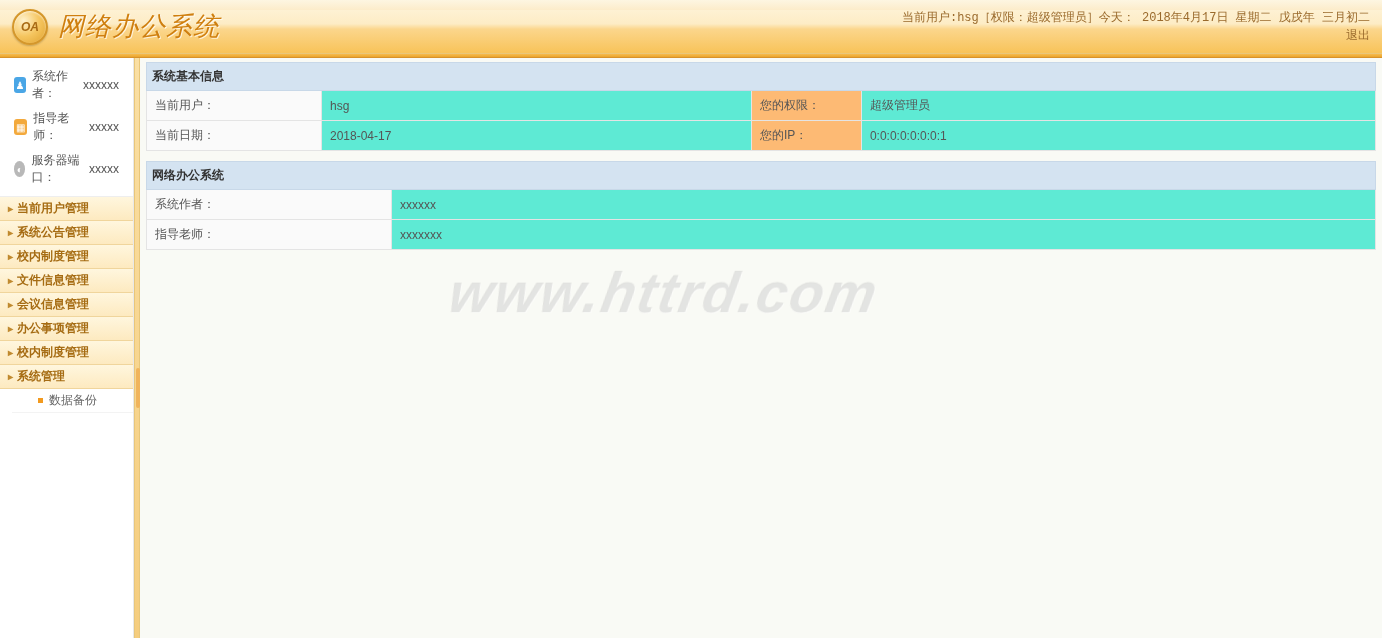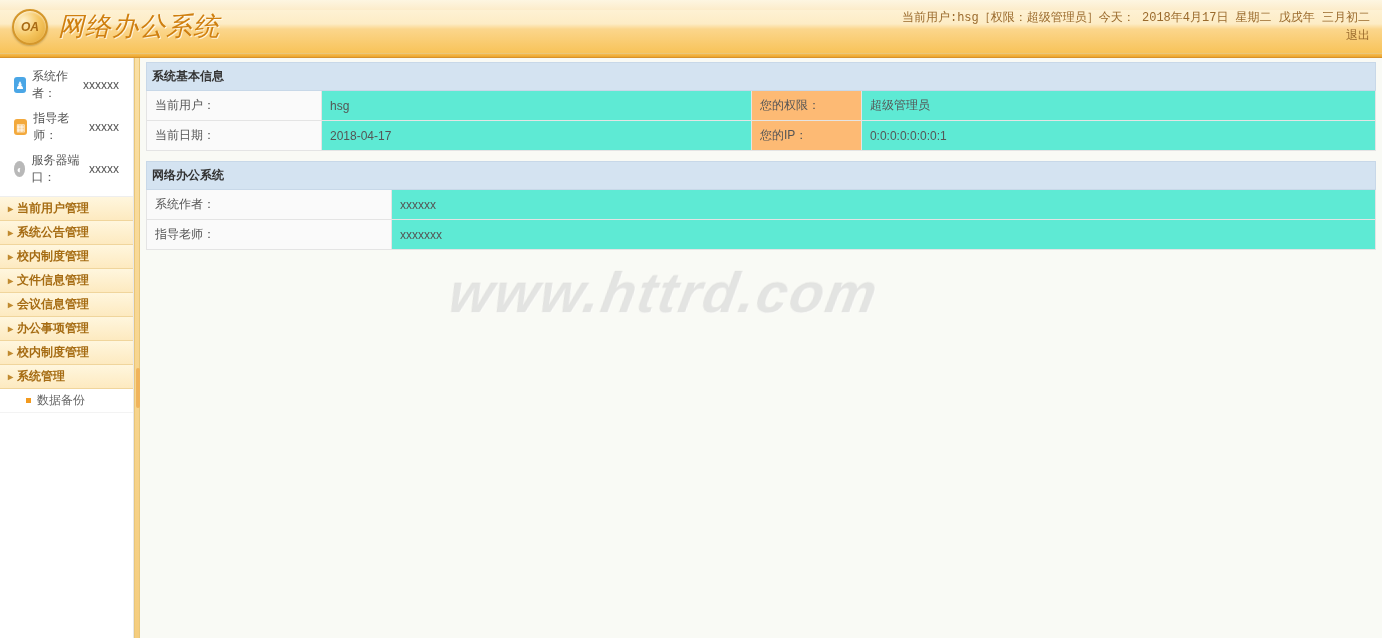--- a/index.html
+++ b/index.html
@@ -16,21 +16,21 @@
 .sidebar { width: 134px; background: #fff; border-right: 1px solid #e8e8e8; }
 .side-info { padding: 6px 0; }
 .side-info-row { display: flex; align-items: center; gap: 6px; padding: 4px 14px; color: #555; }
 .side-icon { width: 16px; height: 16px; display: inline-flex; align-items: center; justify-content: center; border-radius: 3px; }
 .icon-user { background: #4aa6e6; color: #fff; font-size: 10px; }
 .icon-cal { background: #f3a93c; color: #fff; font-size: 10px; }
 .icon-school { background: #b8b8b8; color: #fff; font-size: 10px; border-radius: 50%; }
 .menu-list { border-top: 1px solid #eee; }
 .menu-item { background: linear-gradient(180deg, #fff6de 0%, #fdeac0 100%); border-bottom: 1px solid #f0d59c; padding: 3px 8px; color: #a66c13; font-weight: bold; cursor: pointer; display: flex; align-items: center; gap: 4px; }
 .menu-arrow { color: #c08a2f; font-size: 10px; }
-.sub-item { background: #fff; padding: 3px 8px 3px 26px; color: #666; cursor: pointer; display: flex; align-items: center; gap: 6px; border-bottom: 1px solid #f3f3f3; }
+.sub-item { background: #fff; padding: 3px 8px 3px 26px; color: #666; cursor: pointer; display: flex; align-items: center; gap: 6px; border-bottom: 1px solid #f3f3f3; margin-left: 12px; }
 .sub-bullet { width: 5px; height: 5px; background: #f29a1f; }
 .vbar { width: 6px; background: linear-gradient(180deg, #fadfa3, #f5cd7e); border-left: 1px solid #e8c67a; border-right: 1px solid #e8c67a; position: relative; }
 .vbar-handle { position: absolute; top: 310px; width: 4px; height: 40px; background: #f0b45c; left: 1px; border-radius: 2px; }
 .main-panel { flex: 1; padding: 4px 6px; overflow: auto; }
 .info-table { width: 100%; border-collapse: collapse; margin-bottom: 10px; background: #fff; }
 .info-table th.title-row { background: #d4e3f1; text-align: left; font-weight: bold; padding: 5px; color: #333; border: 1px solid #c8d8e8; }
 .info-table td { border: 1px solid #e4e4e4; padding: 6px 8px; color: #555; vertical-align: middle; }
 .info-table td.label { width: 175px; background: #fafafa; }
 .info-table td.val { background: #5eead4; }
 .info-table td.label2 { width: 110px; background: #fdba74; }

